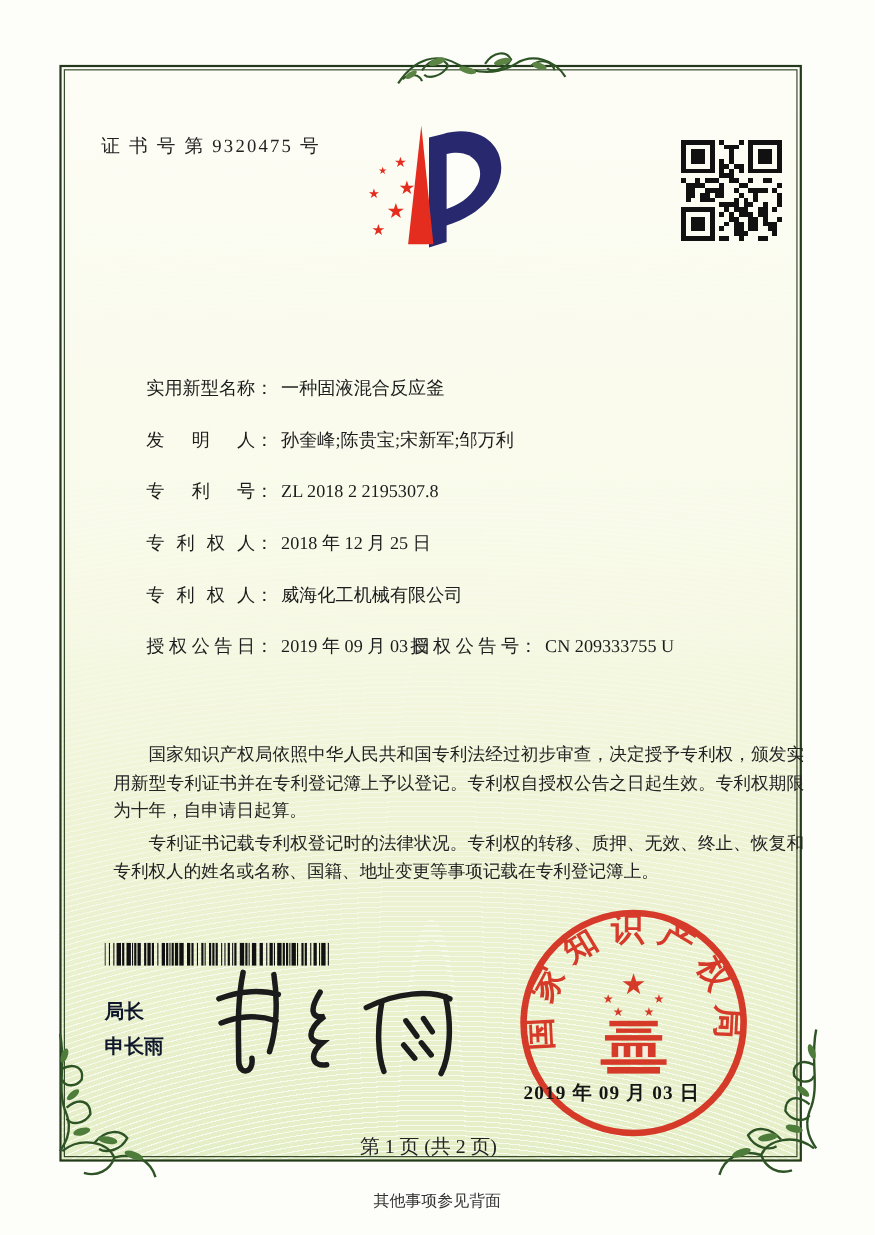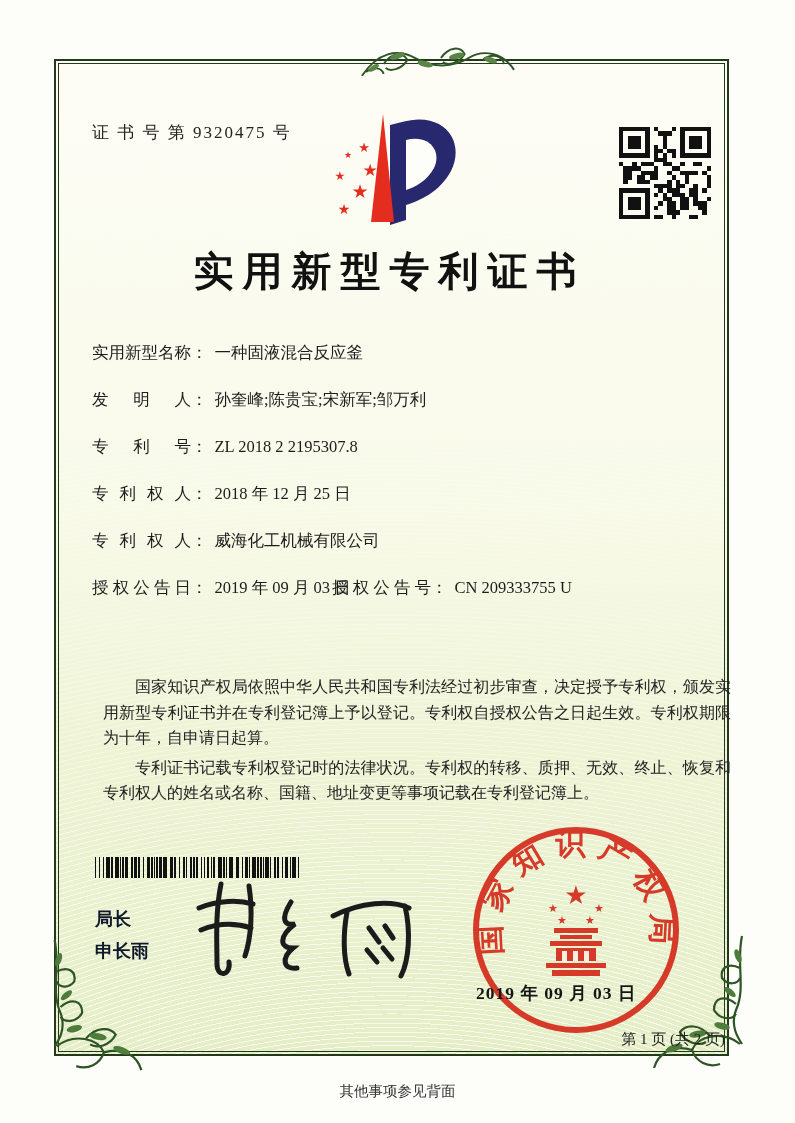--- a/index.html
+++ b/index.html
@@ -34,39 +34,39 @@
     position:absolute;left:92px;top:121px;font-size:17px;letter-spacing:2px;color:#222;
   }
   .logo{position:absolute;left:320px;top:108px;width:152px;height:124px;}
   .qr{position:absolute;left:619px;top:127px;width:92px;height:92px;}
   .title{
     position:absolute;left:54px;top:244px;width:671px;text-align:center;
     font-size:40px;font-weight:700;letter-spacing:9px;color:#111;
   }
   .fields{position:absolute;left:92px;top:340px;width:628px;font-size:16.5px;}
   .field-row{position:relative;height:26px;line-height:26px;margin-bottom:21px;white-space:nowrap;}
-  .flabel{display:inline-block;width:99px;text-align:justify;text-align-last:justify;vertical-align:top;}
+  .flabel{display:inline-block;width:99px;text-align:justify;text-align-last:justify;vertical-align:top;margin-left:41px;}
   .colon{display:inline-block;margin-right:7px;}
   .pair2{position:absolute;left:240px;top:0;}
   .paras{
     position:absolute;left:103px;top:674px;width:628px;
     font-size:16px;line-height:25.5px;text-align:justify;color:#222;
   }
   .paras p{margin:0 0 4px 0;text-indent:2em;}
   .barcode{position:absolute;left:95px;top:857px;width:207px;height:21px;}
   .director{position:absolute;left:95px;top:903px;font-family:"Liberation Sans","DejaVu Sans",sans-serif;
     font-size:18px;font-weight:600;color:#0f172a;line-height:32px;}
   .signature{position:absolute;left:183px;top:868px;width:235px;height:125px;}
   .seal{position:absolute;left:466px;top:820px;width:220px;height:220px;opacity:.92;}
   .seal-date{
     position:absolute;left:476px;top:981px;font-size:17.5px;font-weight:700;
     letter-spacing:1px;color:#151515;white-space:nowrap;
   }
   .footer-page{
-    position:absolute;left:54px;top:1030px;width:671px;text-align:right;font-size:15px;color:#222;
+    position:absolute;left:54px;top:1030px;width:671px;text-align:center;font-size:18px;color:#222;
   }
   .footer-note{
     position:absolute;left:0;top:1082px;width:795px;text-align:center;font-size:14.5px;color:#333;
   }
   .orn{position:absolute;pointer-events:none;}
   .orn-top{left:358px;top:34px;width:158px;height:52px;}
   .orn-bl{left:46px;top:938px;width:100px;height:138px;}
   .orn-br{left:650px;top:934px;width:100px;height:140px;transform:scaleX(-1);}
 </style>
 </head>
@@ -361,21 +361,20 @@
       <rect x="4" y="20" width="1" height="1" fill="#111"></rect>
       <rect x="5" y="20" width="1" height="1" fill="#111"></rect>
       <rect x="6" y="20" width="1" height="1" fill="#111"></rect>
       <rect x="8" y="20" width="1" height="1" fill="#111"></rect>
       <rect x="9" y="20" width="1" height="1" fill="#111"></rect>
       <rect x="12" y="20" width="1" height="1" fill="#111"></rect>
       <rect x="16" y="20" width="1" height="1" fill="#111"></rect>
       <rect x="17" y="20" width="1" height="1" fill="#111"></rect>
     </svg>
 
-  <div class="title">实用新型专利证书</div>
 
   <div class="fields">
     <div class="field-row">
       <span class="flabel">实用新型名称</span><span class="colon">：</span><span>一种固液混合反应釜</span>
     </div>
     <div class="field-row">
       <span class="flabel">发明人</span><span class="colon">：</span><span>孙奎峰;陈贵宝;宋新军;邹万利</span>
     </div>
     <div class="field-row">
       <span class="flabel">专利号</span><span class="colon">：</span><span>ZL 2018 2 2195307.8</span>

